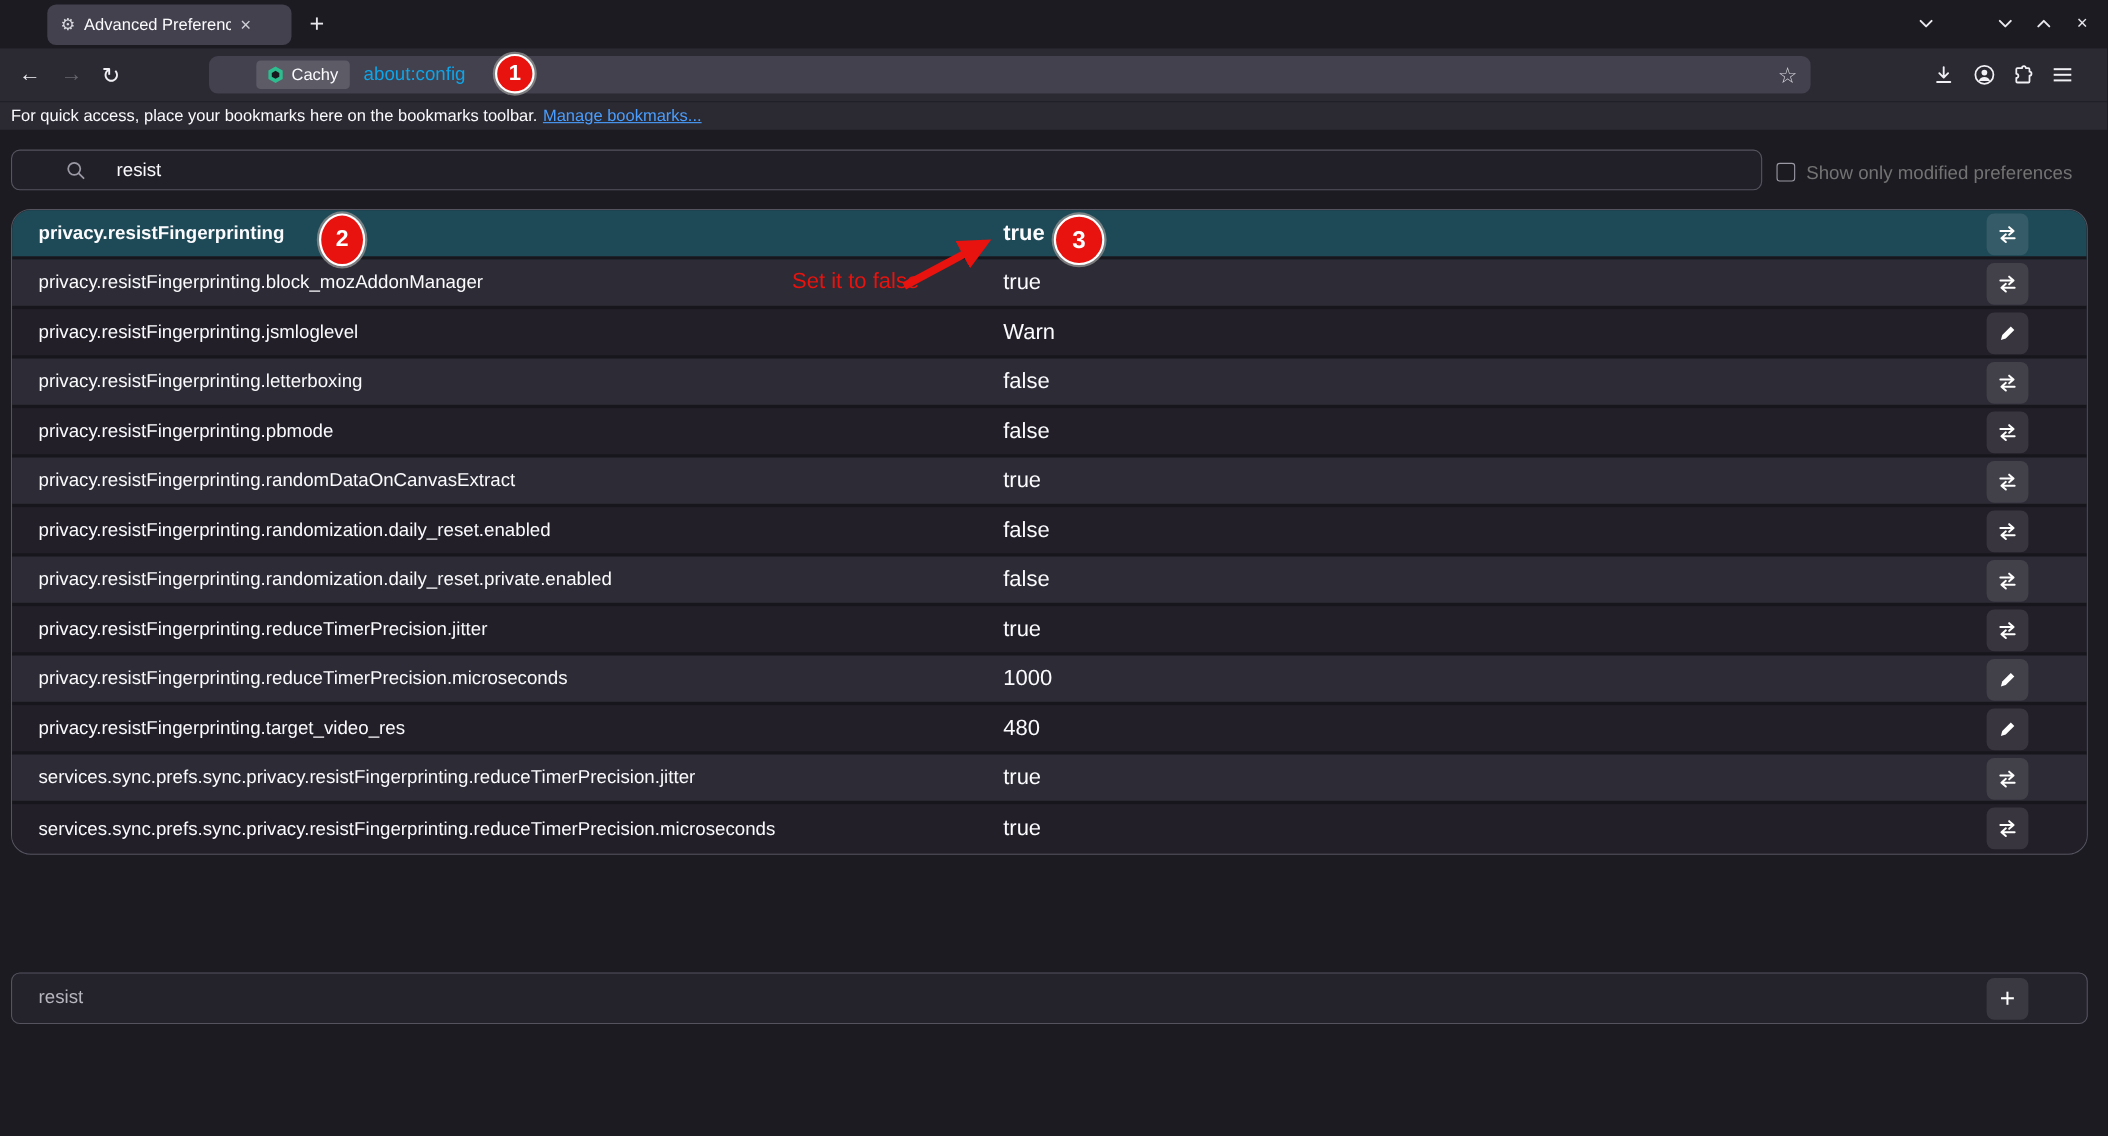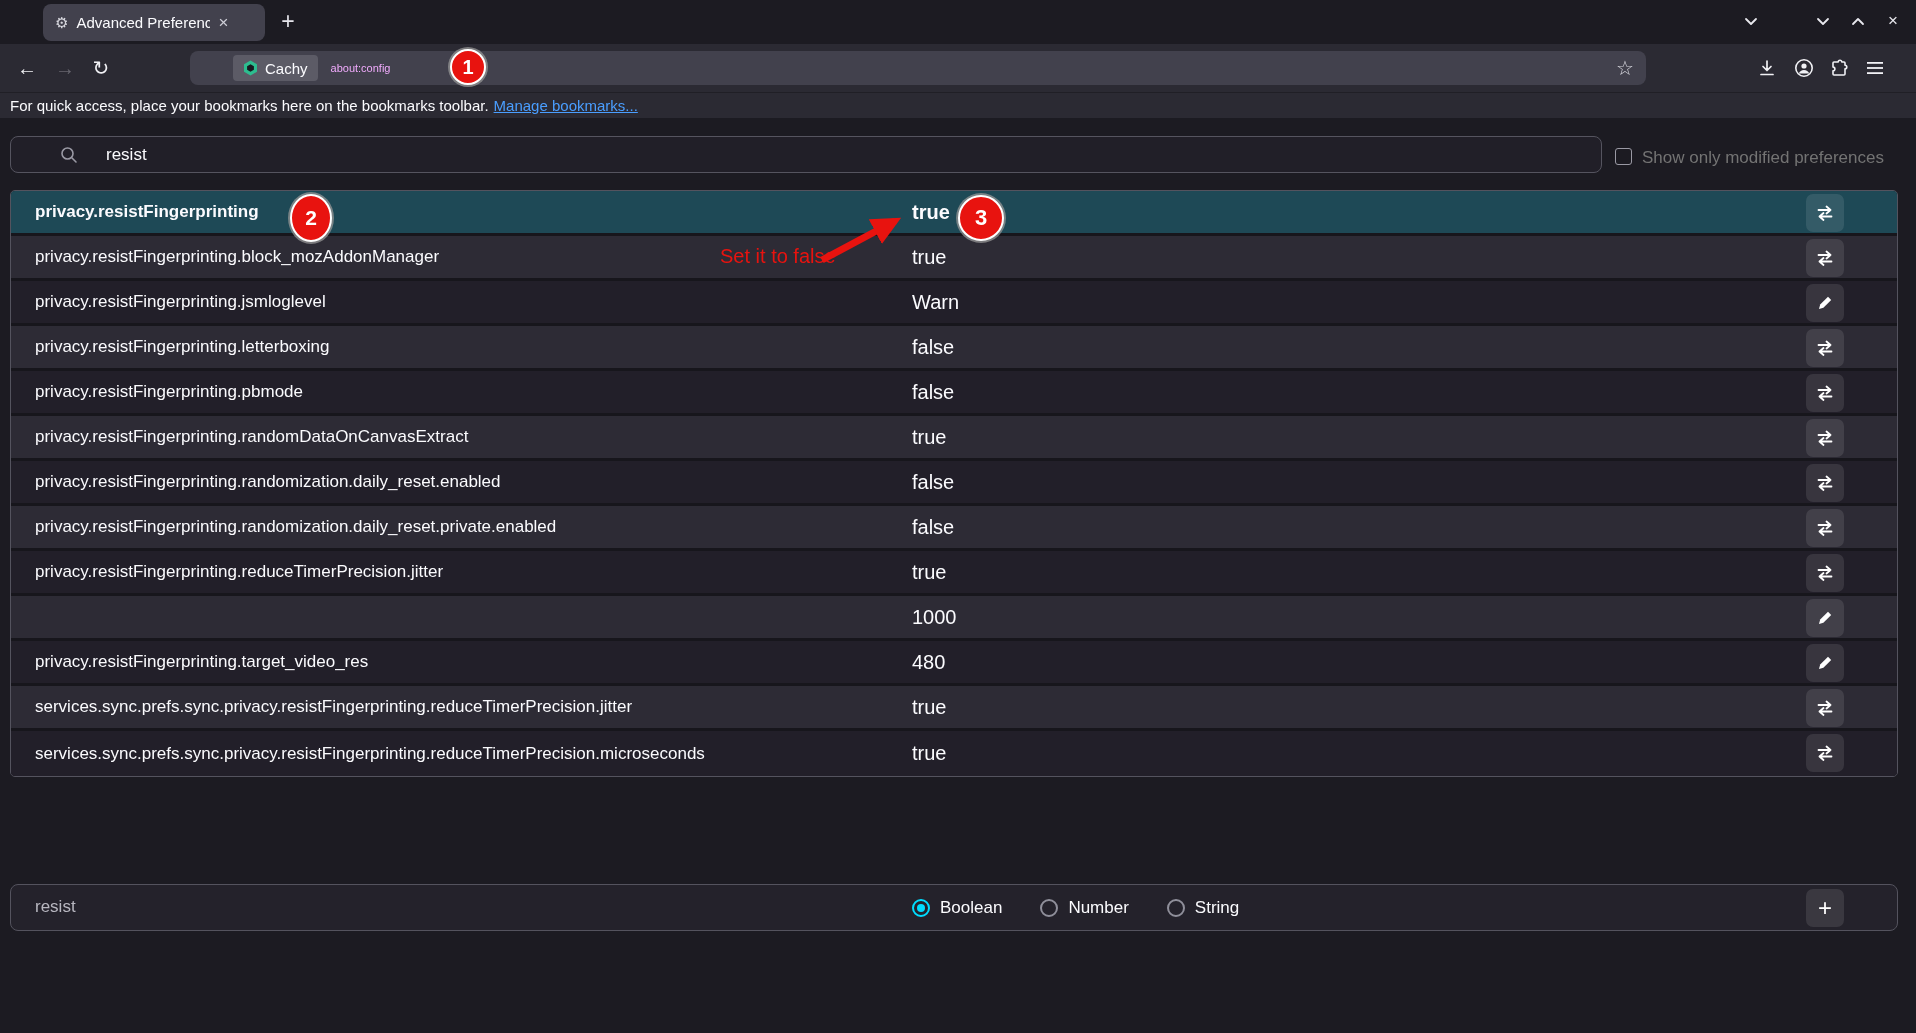--- a/index.html
+++ b/index.html
@@ -28,42 +28,42 @@
   .nav-btn { position:absolute; top:12px; width:24px; height:24px; display:flex; align-items:center; justify-content:center; font-size:20px; color:#f1f1f5; }
   .nav-btn.dim { color:#67666f; }
   .urlfield {
     position:absolute; left:190px; top:7px; width:1456px; height:34px;
     background:#42414d; border-radius:8px; display:flex; align-items:center;
   }
   .engine-chip {
     margin-left:43px; height:26px; background:#5c5b66; border-radius:4px;
     display:flex; align-items:center; gap:7px; padding:0 10px; font-size:15px; color:#fbfbfe;
   }
-  .url-text { margin-left:13px; font-size:11px; color:#f0abfc; }
+  .url-text { margin-left:13px; font-size:17px; color:#0ea5e9; }
   .star-btn { position:absolute; right:12px; top:5px; font-size:20px; color:#d7d7de; }
   .tb-icon { position:absolute; top:12px; width:24px; height:24px; display:flex; align-items:center; justify-content:center; }
   
   .bookmarksbar {
     height:26px; background:#2b2a33; border-top:1px solid rgba(0,0,0,.25);
     display:flex; align-items:center; padding-left:10px; font-size:15px; gap:5px;
   }
   .bm-link { color:#4a9eff; text-decoration:underline; }
   
   .searchbox {
     position:absolute; left:10px; top:136px; width:1592px; height:37px;
     background:#211f28; border:1px solid #55545f; border-radius:8px;
   }
   .searchbox .mag { position:absolute; left:48px; top:8px; }
   .searchbox .sv { position:absolute; left:95px; top:8px; font-size:17px; color:#fbfbfe; }
   .filter-check { position:absolute; left:1615px; top:148px; width:17px; height:17px; border:1px solid #9a99a4; border-radius:3px; background:transparent; }
   .filter-label { position:absolute; left:1642px; top:148px; font-size:17px; color:#737373; }
   
   .pref-table {
     position:absolute; left:10px; top:190px; width:1888px;
-    border:1px solid #54535e; border-radius:5px; overflow:hidden;
+    border:1px solid #54535e; border-radius:18px; overflow:hidden;
   }
   .pref-row { position:relative; height:45px; border-bottom:3px solid #17161c; display:flex; align-items:center; }
   .pref-row:last-child { border-bottom:none; }
   .pref-row:nth-child(odd)  { background:#221f29; }
   .pref-row:nth-child(even) { background:#2d2b35; }
   .pref-row.selected { background:#1e4956; }
   .pref-name { margin-left:24px; font-size:17px; }
   .pref-value { position:absolute; left:901px; font-size:20px; }
   .pref-row.bold .pref-name, .pref-row.bold .pref-value { font-weight:bold; }
   .row-btn {
@@ -282,20 +282,21 @@
       <span class="pref-value">true</span>
       <button class="row-btn">
         <svg width="20" height="20" viewBox="0 0 20 20">
           <path d="M3.5 7h12M11.5 3.5L15.5 7l-4 3.5" fill="none" stroke="#fff" stroke-width="1.8" stroke-linecap="round" stroke-linejoin="round"></path>
           <path d="M16.5 13.5h-12M8.5 10L4.5 13.5l4 3.5" fill="none" stroke="#fff" stroke-width="1.8" stroke-linecap="round" stroke-linejoin="round"></path>
         </svg>
       </button>
 
     </div>
       <div class="pref-row">
+      <span class="pref-name">privacy.resistFingerprinting.reduceTimerPrecision.microseconds</span>
       <span class="pref-value">1000</span>
 
       <button class="row-btn">
         <svg width="20" height="20" viewBox="0 0 20 20">
           <path d="M4 16l1.2-4.4L13 3.8l3.2 3.2-7.8 7.8L4 16z" fill="#fff"></path>
         </svg>
       </button>
     </div>
       <div class="pref-row">
       <span class="pref-name">privacy.resistFingerprinting.target_video_res</span>
@@ -326,34 +327,20 @@
           <path d="M3.5 7h12M11.5 3.5L15.5 7l-4 3.5" fill="none" stroke="#fff" stroke-width="1.8" stroke-linecap="round" stroke-linejoin="round"></path>
           <path d="M16.5 13.5h-12M8.5 10L4.5 13.5l4 3.5" fill="none" stroke="#fff" stroke-width="1.8" stroke-linecap="round" stroke-linejoin="round"></path>
         </svg>
       </button>
 
     </div>
     </div>
 
   <div class="add-panel">
     <span class="add-name">resist</span>
-    <div class="type-radios">
-        <label class="type-opt">
-          <span class="radio checked"></span>
-          <span>Boolean</span>
-        </label>
-        <label class="type-opt">
-          <span class="radio"></span>
-          <span>Number</span>
-        </label>
-        <label class="type-opt">
-          <span class="radio"></span>
-          <span>String</span>
-        </label>
-      </div>
     <button class="add-btn">+</button>
   </div>
 
   <div class="ann ann-circle" style="left:450px; top:49px; width:36px; height:36px; font-size:20px;">1</div>
   <div class="ann ann-circle" style="left:290px; top:194px; width:42px; height:48px; font-size:21px;">2</div>
   <div class="ann ann-circle" style="left:958px; top:195px; width:46px; height:46px; font-size:22px;">3</div>
   <div class="ann ann-note" style="left:672px; top:245px;margin-left:48px;">Set it to false</div>
   <svg class="ann" style="left:780px; top:198px;" width="140" height="75" viewBox="0 0 140 75">
     <defs>
       <marker id="ah" markerWidth="5" markerHeight="5" refX="3.2" refY="2" orient="auto">

